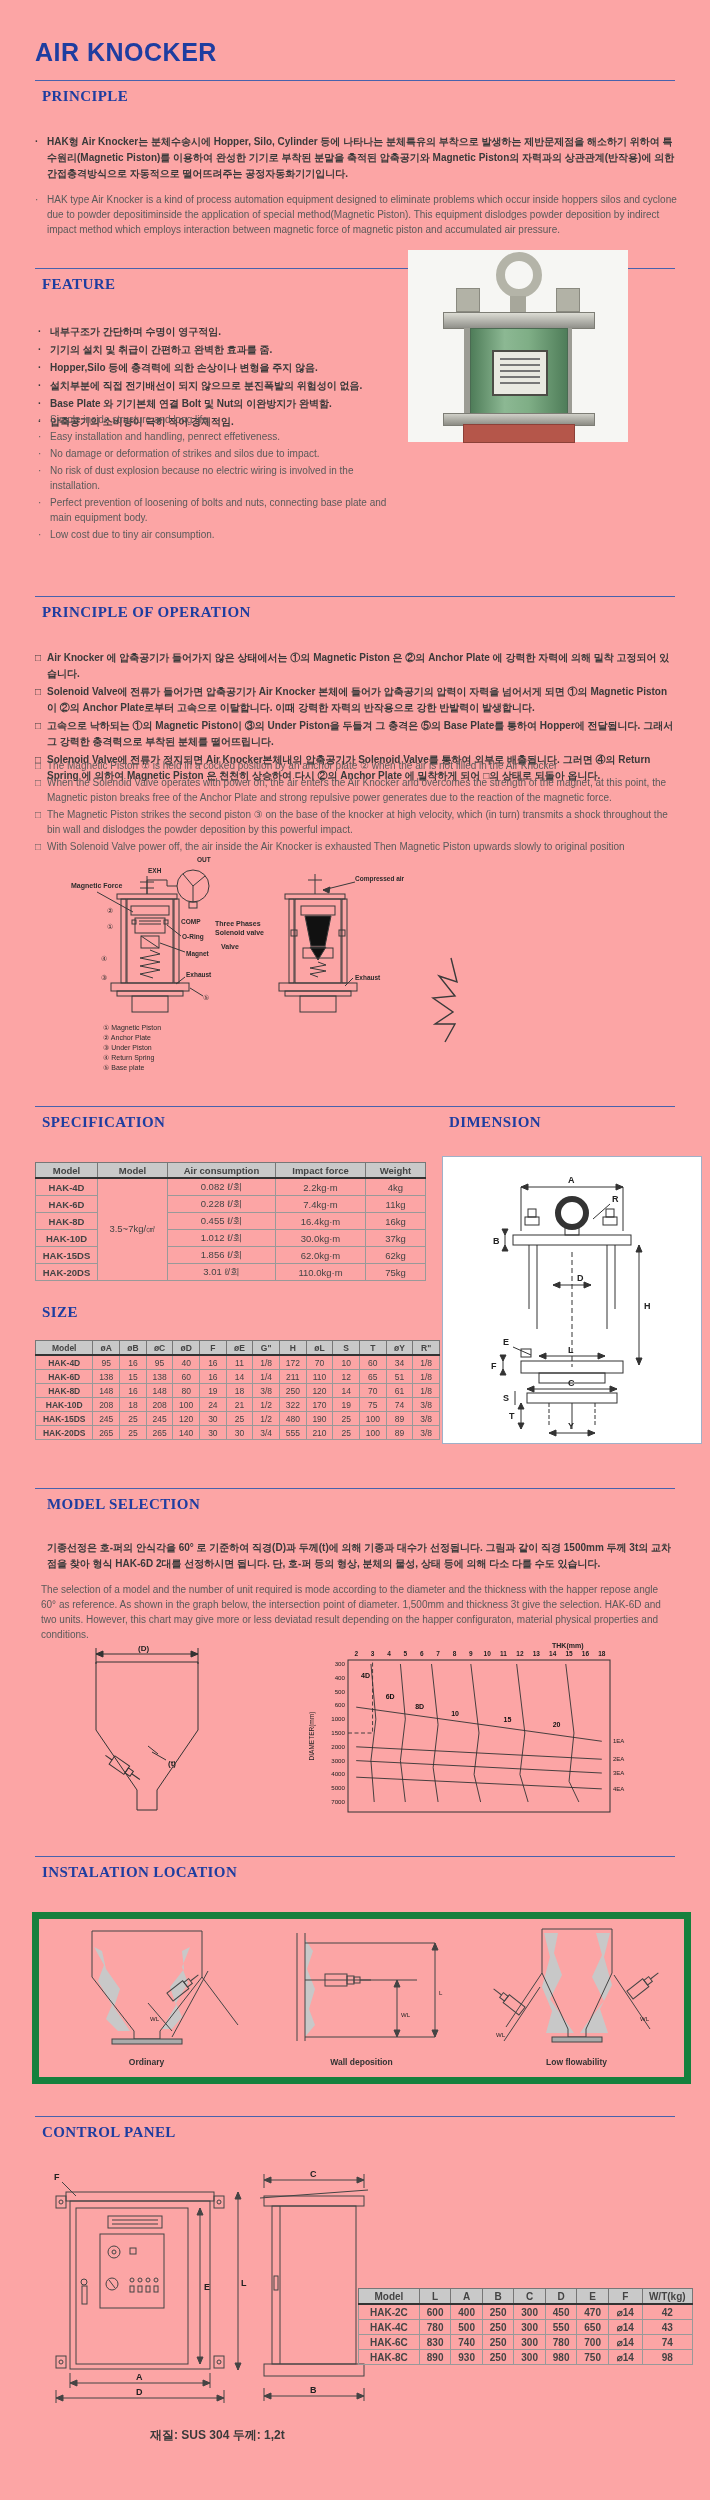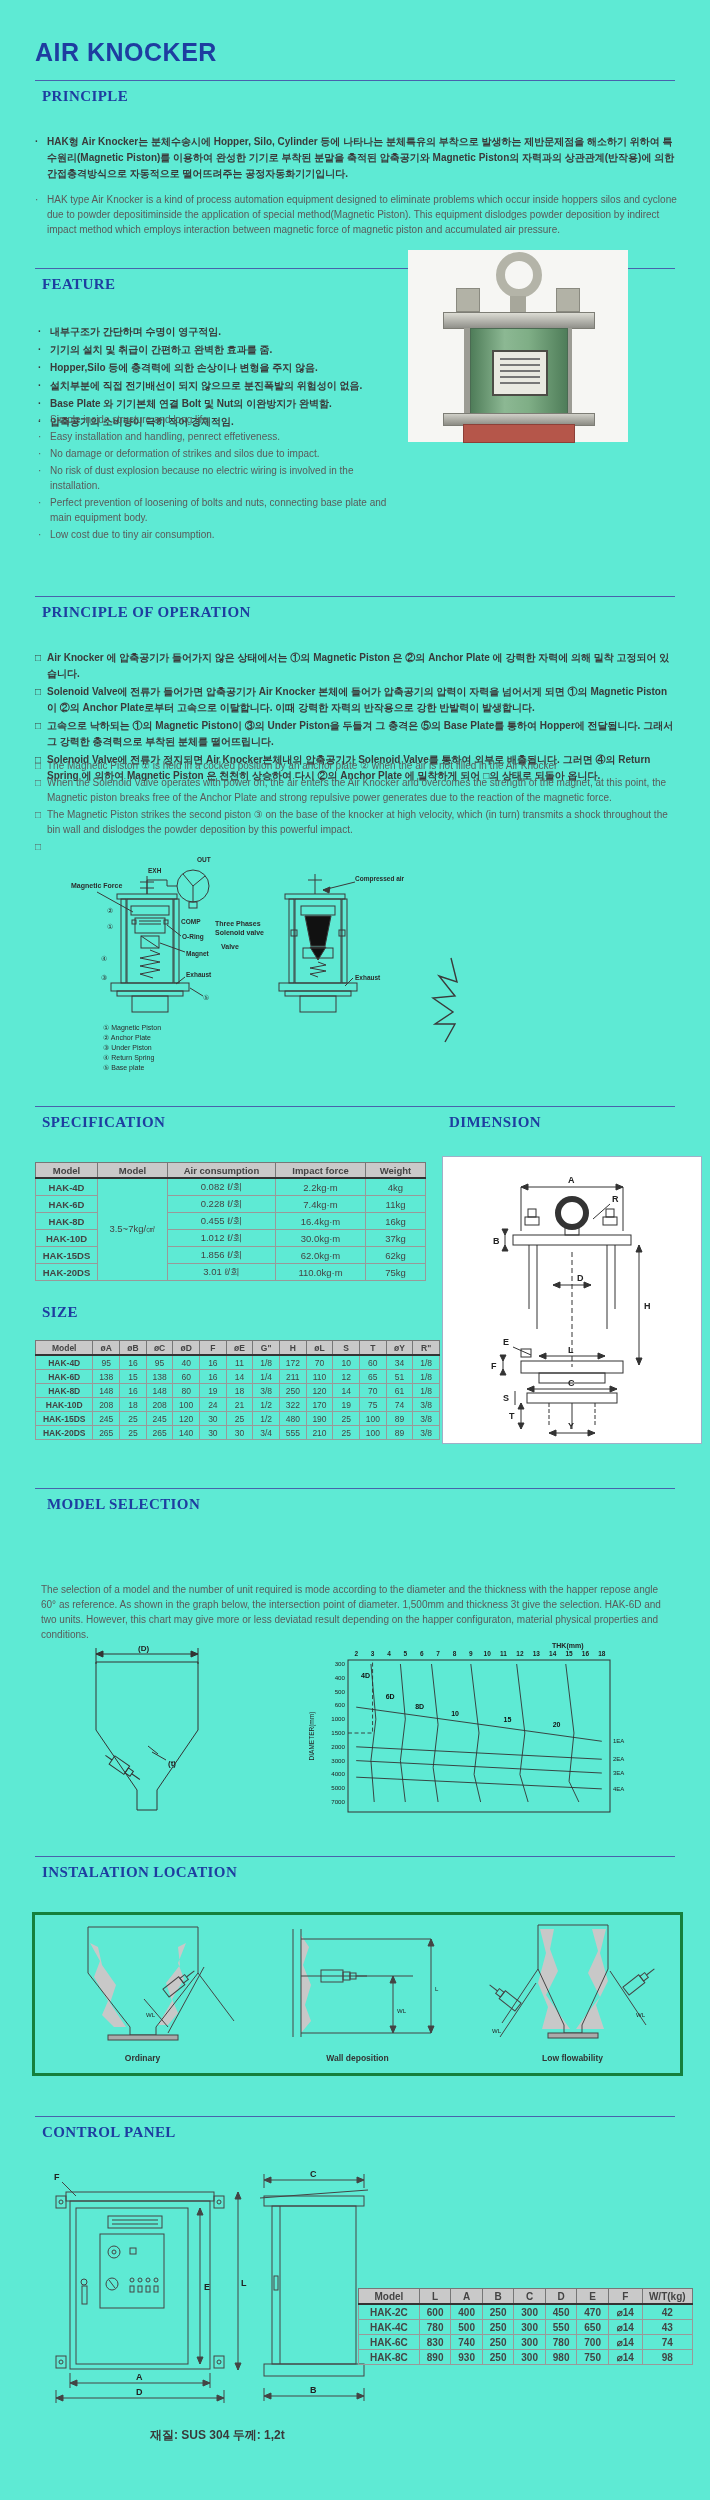--- a/index.html
+++ b/index.html
@@ -1,35 +1,35 @@
 <!DOCTYPE html>
 <html><head>
 <meta charset="utf-8">
 <style>
   html,body{margin:0;padding:0;background:#fff;}
-  .page{position:relative;width:710px;height:2500px;background:#5eead4;font-family:"Liberation Sans",sans-serif;color:#444;overflow:hidden;}
+  .page{position:relative;width:710px;height:2500px;background:#fca5a5;font-family:"Liberation Sans",sans-serif;color:#444;overflow:hidden;}
   .abs{position:absolute;}
   h1.title{position:absolute;left:35px;top:38px;margin:0;font-size:25px;letter-spacing:0.5px;color:#1e3da0;font-family:"Liberation Sans",sans-serif;font-weight:bold;}
   .rule{position:absolute;left:35px;width:640px;border-top:1.6px solid #4862ac;}
   .h2{position:absolute;font-family:"Liberation Serif",serif;font-weight:bold;font-size:15px;color:#1e3da0;letter-spacing:0.4px;margin-left:7px;}
   .ko{font-size:10px;font-weight:bold;color:#3a3a3a;line-height:1.6;}
   .en{font-size:10px;color:#5a5a5a;line-height:1.5;}
   .li{display:flex;margin-bottom:2px;}
   .li .b{flex:0 0 12px;}
   .tbl{border-collapse:collapse;table-layout:fixed;border:1.5px solid #555;}
   .tbl th{background:#c9c9c9;border:1px solid #777;font-weight:bold;padding:1.5px 2px;text-align:center;}
   .tbl td{border:1px solid #999;text-align:center;padding:1.5px 2px;}
   .tbl thead tr{border-bottom:2px solid #333;}
   .tbl td:first-child{font-weight:bold;}
   .spec{width:390px;font-size:9.5px;}
   .size{width:405px;font-size:8.5px;}
   .cpt{width:335px;font-size:10px;}
   .cpt td{font-weight:bold;}
   .dimbox{position:absolute;border:1px solid #9fb0c8;background:#fff;}
-  .instbox{position:absolute;border:3px solid #15803d;display:flex;justify-content:space-around;align-items:flex-start;padding-top:6px;}
+  .instbox{position:absolute;border:7px solid #15803d;display:flex;justify-content:space-around;align-items:flex-start;padding-top:6px;}
   .fig{text-align:center;}
   .figcap{font-size:8.5px;color:#333;margin-top:2px;font-weight:bold;}
   svg text{font-family:"Liberation Sans",sans-serif;}
   
   .photo{position:absolute;left:408px;top:250px;width:220px;height:192px;background:#f6f6f3;}
   .photo *{position:absolute;}
   .ph-ring{left:88px;top:2px;width:28px;height:28px;border:9px solid #b4b4a8;border-radius:50%;}
   .ph-neck{left:102px;top:46px;width:16px;height:16px;background:#a7a79b;}
   .ph-fitL{left:48px;top:38px;width:22px;height:22px;background:#b2b2a6;border:1px solid #8a8a80;}
   .ph-fitR{left:148px;top:38px;width:22px;height:22px;background:#b2b2a6;border:1px solid #8a8a80;}
@@ -167,20 +167,21 @@
       <div class="li">
         <span class="b">□</span>
         <span>When the Solenoid Valve operates with power on, the air enters the Air Knocker and overcomes the strength of the magnet, at this point, the Magnetic piston breaks free of the Anchor Plate and strong repulsive power generates due to the reaction of the magnetic force.</span>
       </div>
       <div class="li">
         <span class="b">□</span>
         <span>The Magnetic Piston strikes the second piston ③ on the base of the knocker at high velocity, which (in turn) transmits a shock throughout the bin wall and dislodges the powder deposition by this powerful impact.</span>
       </div>
       <div class="li">
         <span class="b">□</span>
+        <span>With Solenoid Valve power off, the air inside the Air Knocker is exhausted Then Magnetic Piston upwards slowly to original position</span>
       </div>
     </div>
 
   <svg class="abs" style="left:55px;top:846px;" width="410" height="240" viewBox="0 0 410 240">
     <g stroke="#3a3a3a" stroke-width="1" fill="none">
 
       <line x1="92" y1="30" x2="92" y2="48"></line>
         <line x1="85" y1="36" x2="99" y2="36"></line>
         <line x1="85" y1="42" x2="99" y2="42"></line>
       <rect x="62" y="48" width="60" height="5"></rect>
@@ -514,20 +515,26 @@
           <td>25</td>
           <td>100</td>
           <td>89</td>
           <td>3/8</td>
         </tr>
       </tbody>
     </table>
 
   <div class="rule" style="top:1488px;"></div>
   <div class="h2" style="left:40px;top:1496px;">MODEL SELECTION</div>
+  <div class="abs ko" style="left:35px;top:1540px;width:642px;">
+      <div class="li">
+        <span class="b"></span>
+        <span>기종선정은 호-퍼의 안식각을 60° 로 기준하여 직경(D)과 두께(t)에 의해 기종과 대수가 선정됩니다. 그림과 같이 직경 1500mm 두께 3t의 교차점을 찾아 형식 HAK-6D 2대를 선정하시면 됩니다. 단, 호-퍼 등의 형상, 분체의 물성, 상태 등에 의해 다소 다를 수도 있습니다.</span>
+      </div>
+    </div>
   <div class="abs en" style="left:29px;top:1582px;width:642px;">
       <div class="li">
         <span class="b"></span>
         <span>The selection of a model and the number of unit required is mode according to the diameter and the thickness with the happer repose angle 60° as reference. As shown in the graph below, the intersection point of diameter. 1,500mm and thickness 3t give the selection. HAK-6D and two units. However, this chart may give more or less deviatad result depending on the happer configuraton, material physical properties and conditions.</span>
       </div>
     </div>
 
   <svg class="abs" style="left:82px;top:1642px;" width="135" height="185" viewBox="0 0 135 185">
     <g stroke="#333" stroke-width="1" fill="none">
       <line x1="14" y1="12" x2="116" y2="12"></line>

